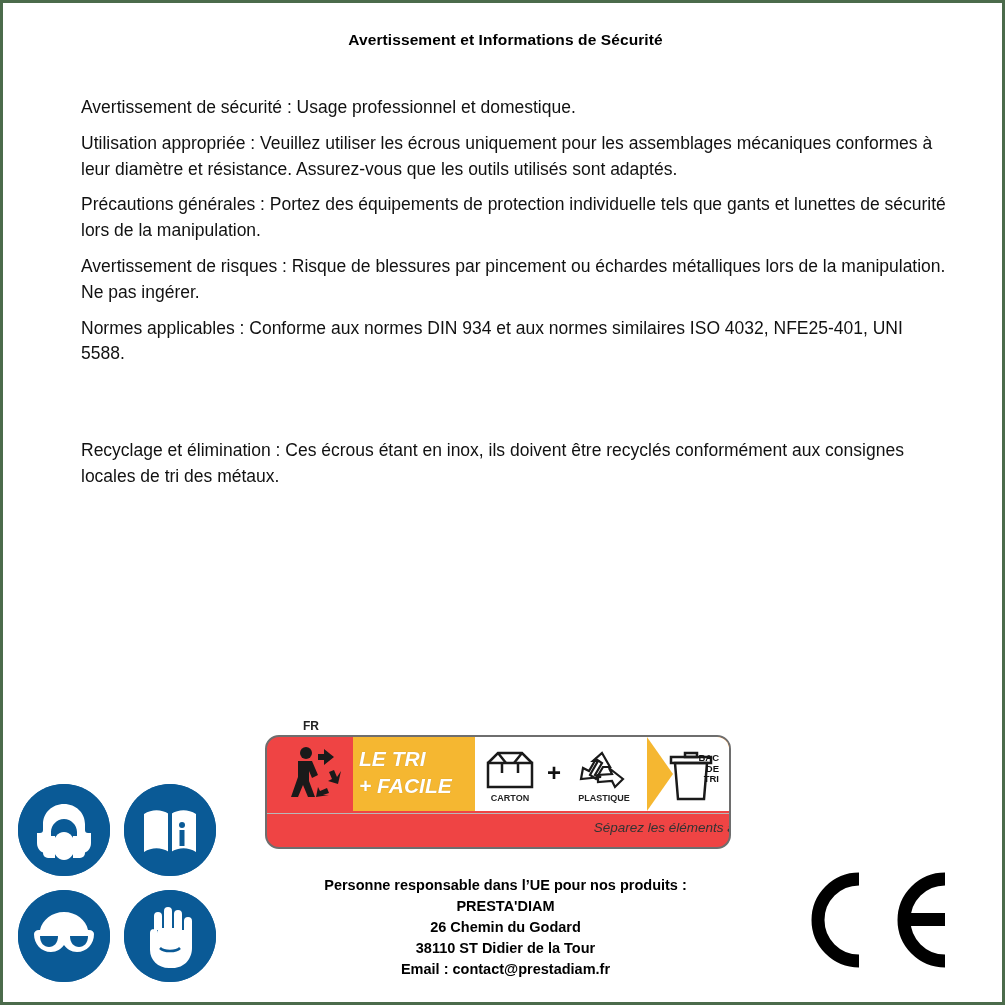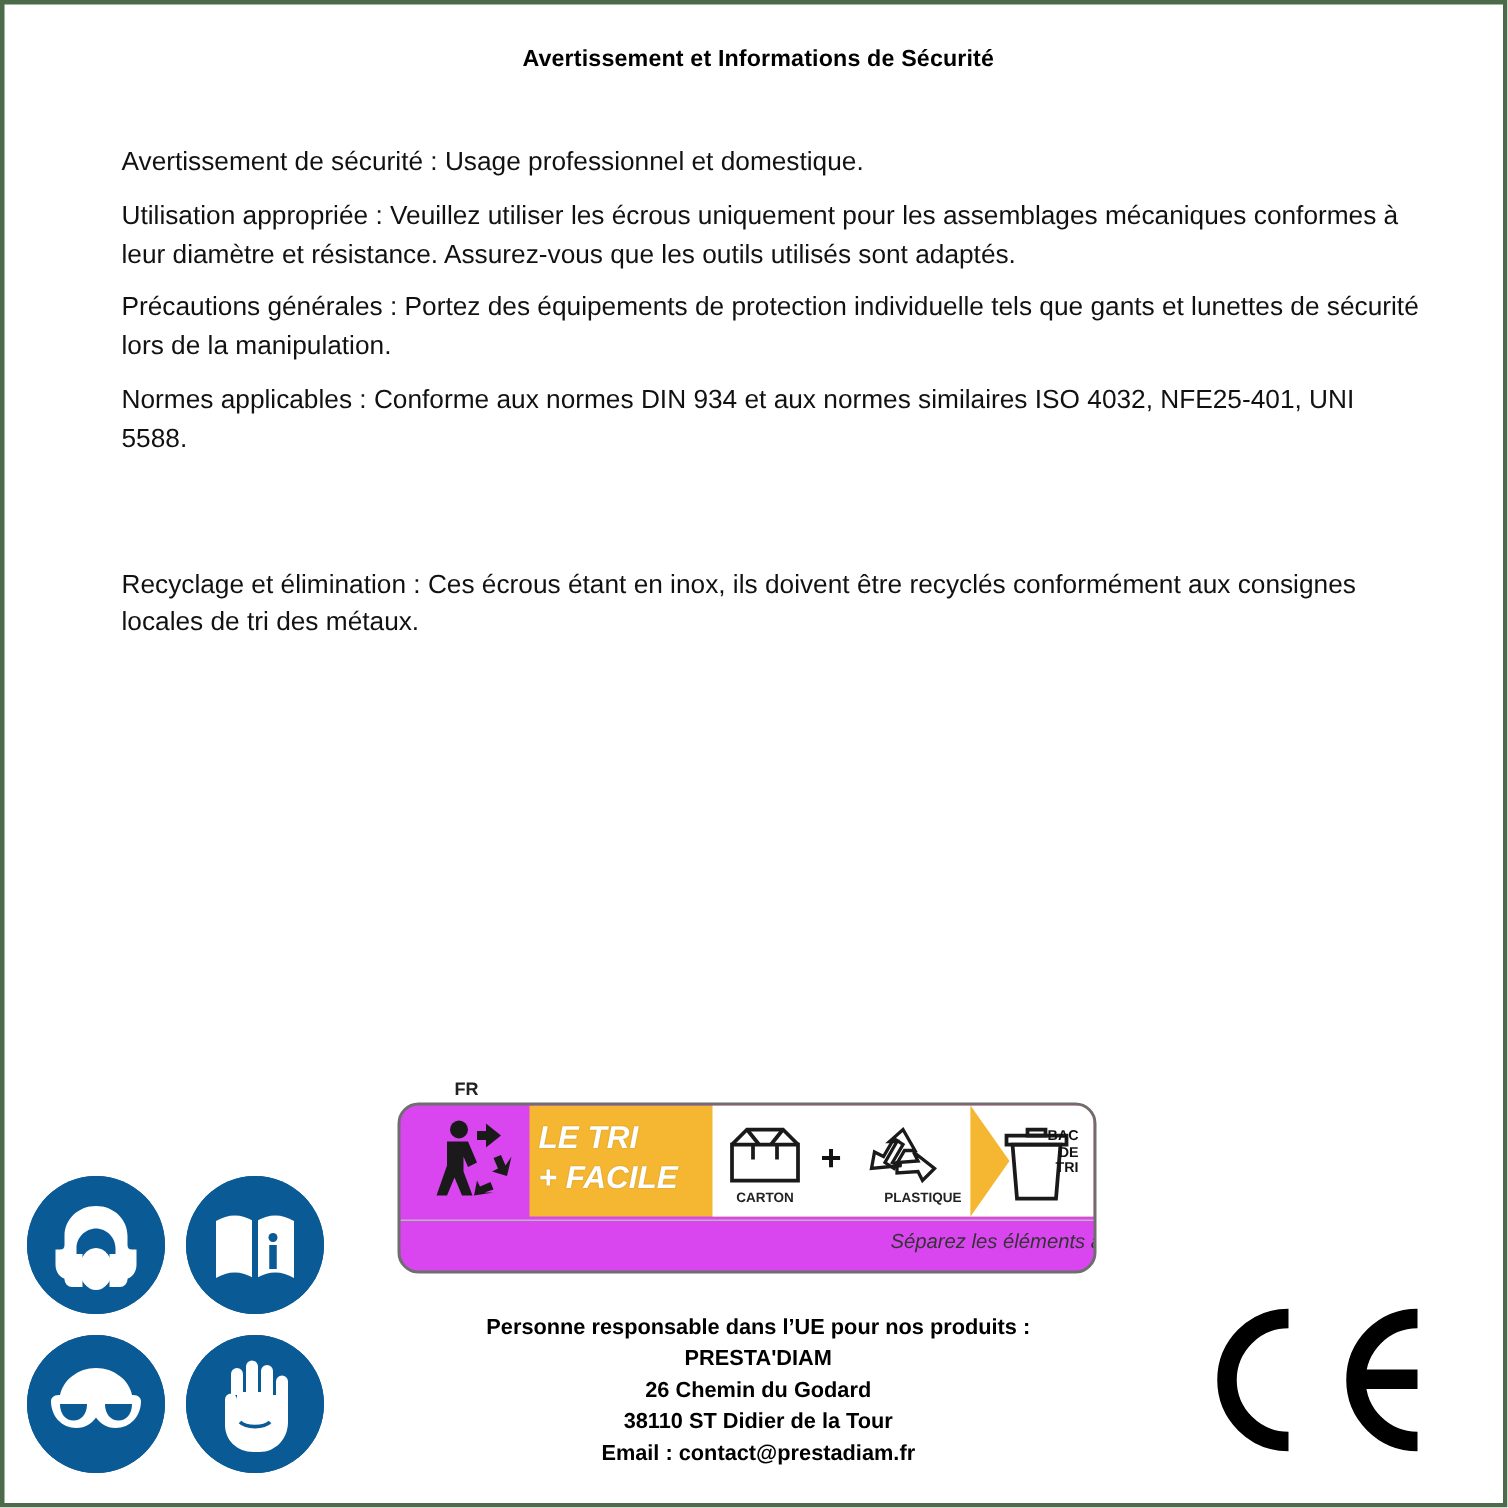--- a/index.html
+++ b/index.html
@@ -91,21 +91,21 @@
     margin-left: 32px;
   }
   .triman-box {
     position: absolute;
     left: 0;
     top: 16px;
     width: 462px;
     height: 110px;
     border: 2px solid #6e6e6e;
     border-radius: 14px;
-    background: #d946ef;
+    background: #ef4444;
     overflow: hidden;
   }
   .triman-yellow {
     position: absolute;
     left: 86px;
     top: 0;
     width: 376px;
     height: 74px;
     background: #f5b731;
   }
@@ -161,21 +161,21 @@
   }
   .lbl-carton, .lbl-plastique {
     position: absolute;
     top: 56px;
     font-size: 9px;
     font-weight: bold;
     color: #222;
     text-align: center;
   }
   .lbl-carton { left: 212px; width: 62px; }
-  .lbl-plastique { left: 300px; width: 74px; text-align: right; }
+  .lbl-plastique { left: 300px; width: 74px; }
   .plus-sign {
     position: absolute;
     left: 280px;
     top: 22px;
     font-size: 24px;
     font-weight: bold;
     color: #111;
   }
   .bacdetri {
     position: absolute;
@@ -216,20 +216,21 @@
 <body>
 
 <div class="page">
 
   <div class="doc-title">Avertissement et Informations de Sécurité</div>
 
   <div class="body-text">
     <p>Avertissement de sécurité : Usage professionnel et domestique.</p>
     <p class="wrap">Utilisation appropriée : Veuillez utiliser les écrous uniquement pour les assemblages mécaniques conformes à leur diamètre et résistance. Assurez-vous que les outils utilisés sont adaptés.</p>
     <p class="wrap">Précautions générales : Portez des équipements de protection individuelle tels que gants et lunettes de sécurité lors de la manipulation.</p>
+    <p class="wrap">Avertissement de risques : Risque de blessures par pincement ou échardes métalliques lors de la manipulation. Ne pas ingérer.</p>
     <p class="wrap">Normes applicables : Conforme aux normes DIN 934 et aux normes similaires ISO 4032, NFE25-401, UNI 5588.</p>
     <div class="para-gap"></div>
     <p class="wrap">Recyclage et élimination : Ces écrous étant en inox, ils doivent être recyclés conformément aux consignes locales de tri des métaux.</p>
   </div>
 
   <div class="pictos">
 
     <div class="picto p1">
       <svg viewBox="0 0 92 92" xmlns="http://www.w3.org/2000/svg">
         <circle cx="46" cy="46" r="46" fill="#0a5a96"></circle>

